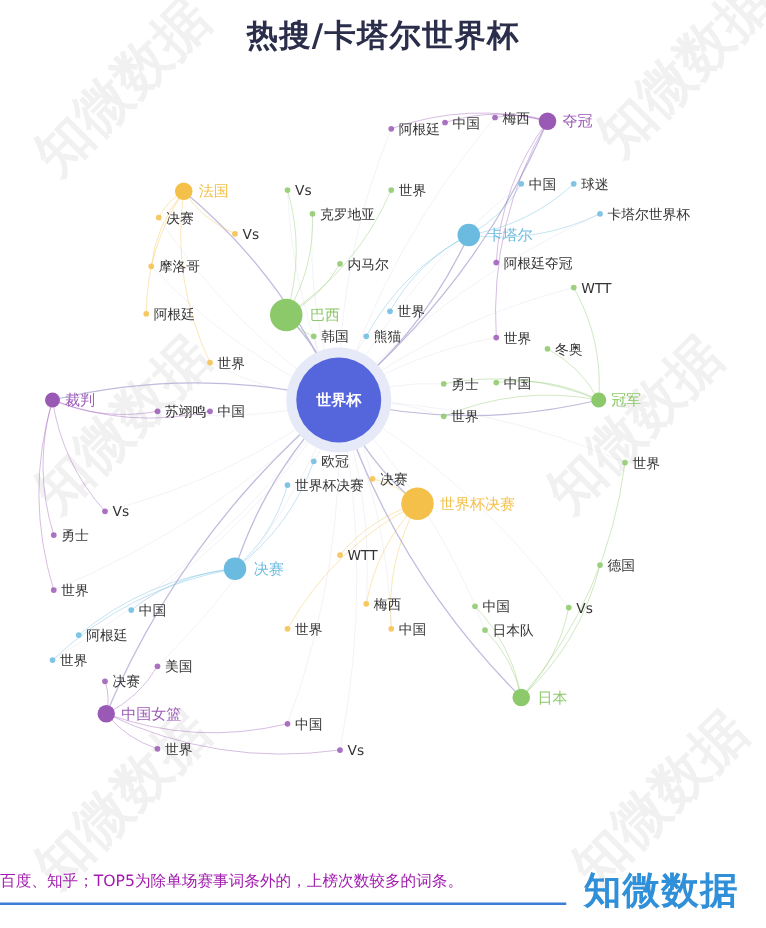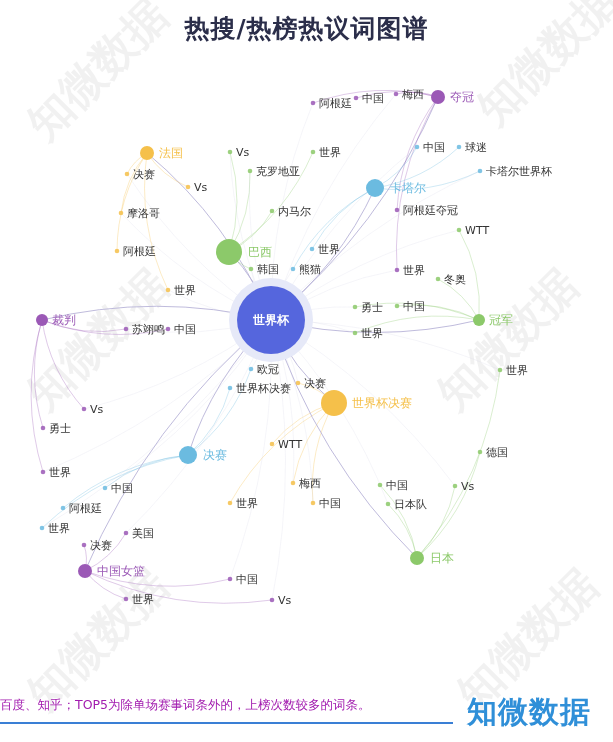--- a/index.html
+++ b/index.html
@@ -15,21 +15,21 @@
                transform: rotate(-45deg); font-weight: bold; white-space: nowrap; }
   .footer-note { position: absolute; left: 0; top: 697px; font-size: 12.5px; color: #a21caf;
                  white-space: nowrap; }
   .footer-line { position: absolute; left: 0; top: 722px; width: 453px; height: 2px; background: #3a7fd5; }
   .brand { position: absolute; left: 467px; top: 692px; font-size: 30px; font-weight: bold;
            color: #2f8fd8; letter-spacing: 1px; }
 </style>
 </head>
 <body>
 
-<div class="title">热搜/热榜热议词图谱</div>
+<div class="title">热搜/卡塔尔世界杯</div>
 
 <div class="watermark" style="left:10px; top:40px;">知微数据</div>
 <div class="watermark" style="left:460px; top:25px;">知微数据</div>
 <div class="watermark" style="left:10px; top:310px;">知微数据</div>
 <div class="watermark" style="left:420px; top:310px;">知微数据</div>
 <div class="watermark" style="left:10px; top:610px;">知微数据</div>
 <div class="watermark" style="left:440px; top:610px;">知微数据</div>
 
 <svg class="graph" width="613" height="690" viewBox="0 0 613 690">
   <g id="edges">

